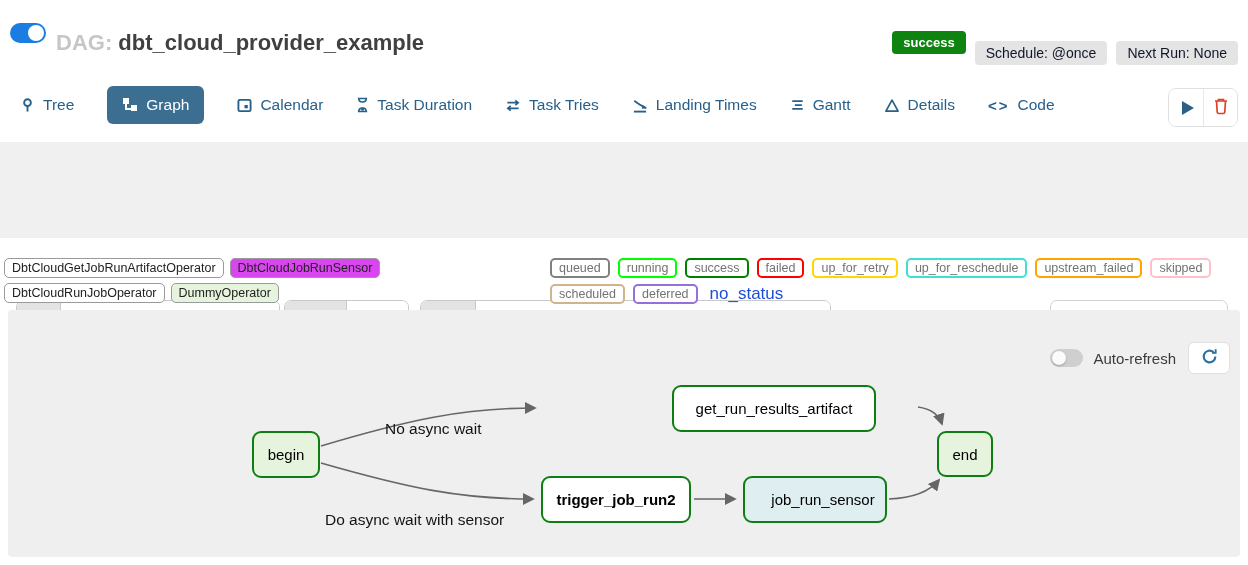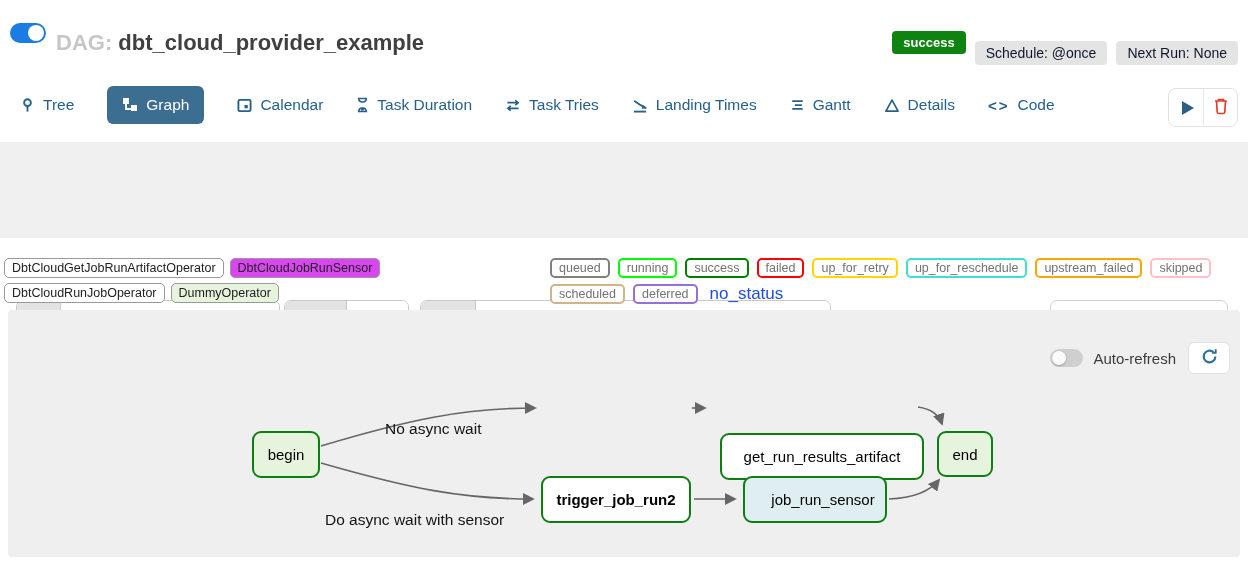--- a/index.html
+++ b/index.html
@@ -82,21 +82,21 @@
     display:flex; align-items:center; justify-content:center; cursor:pointer; margin-left:2px; }
 
   .edges { position:absolute; left:0; top:0; }
   .node { position:absolute; border:2.5px solid #0f7e12; border-radius:9px; background:#fff;
     display:flex; align-items:center; justify-content:center; font-size:15px; font-weight:500;
     color:#000; cursor:pointer; white-space:nowrap; }
   .node.green { background:#e6f4dd; }
   .node.teal  { background:#dfeef0;padding-left:16px; }
   .n-begin { left:244px; top:121px; width:68px;  height:47px; }
   .n-tjr1  { left:535px; top:75px;  width:146px; height:47px; }
-  .n-grra  { left:712px; top:75px;  width:204px; height:47px;margin-top:48px; }
+  .n-grra  { left:664px; top:75px;  width:204px; height:47px; }
   .n-end   { left:929px; top:121px; width:56px;  height:46px; }
   .n-tjr2  { left:533px; top:166px; width:150px; height:47px;font-weight:bold; }
   .n-jrs   { left:735px; top:166px; width:144px; height:47px; }
   .edge-label { position:absolute; font-size:15.5px; color:#141414; white-space:nowrap; }
   .el-top { left:377px; top:110px; }
   .el-bottom { left:317px; top:201px; }
 </style>
 </head>
 <body>
 

